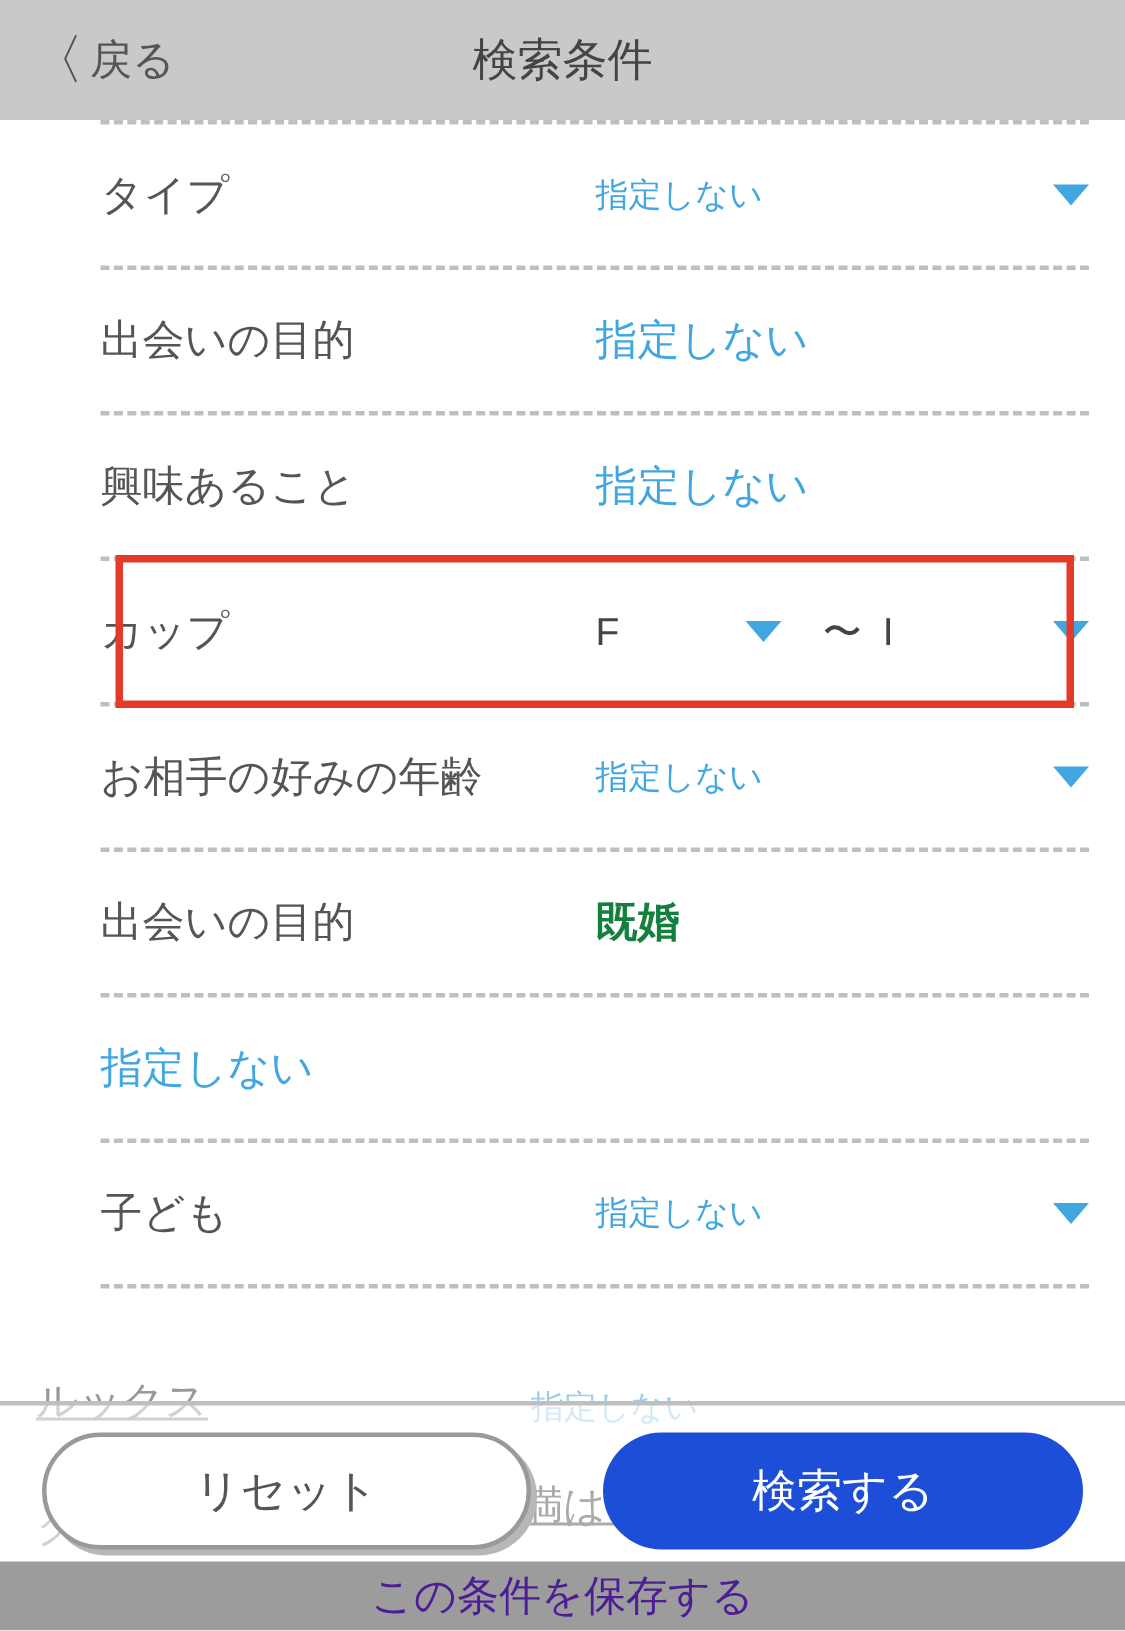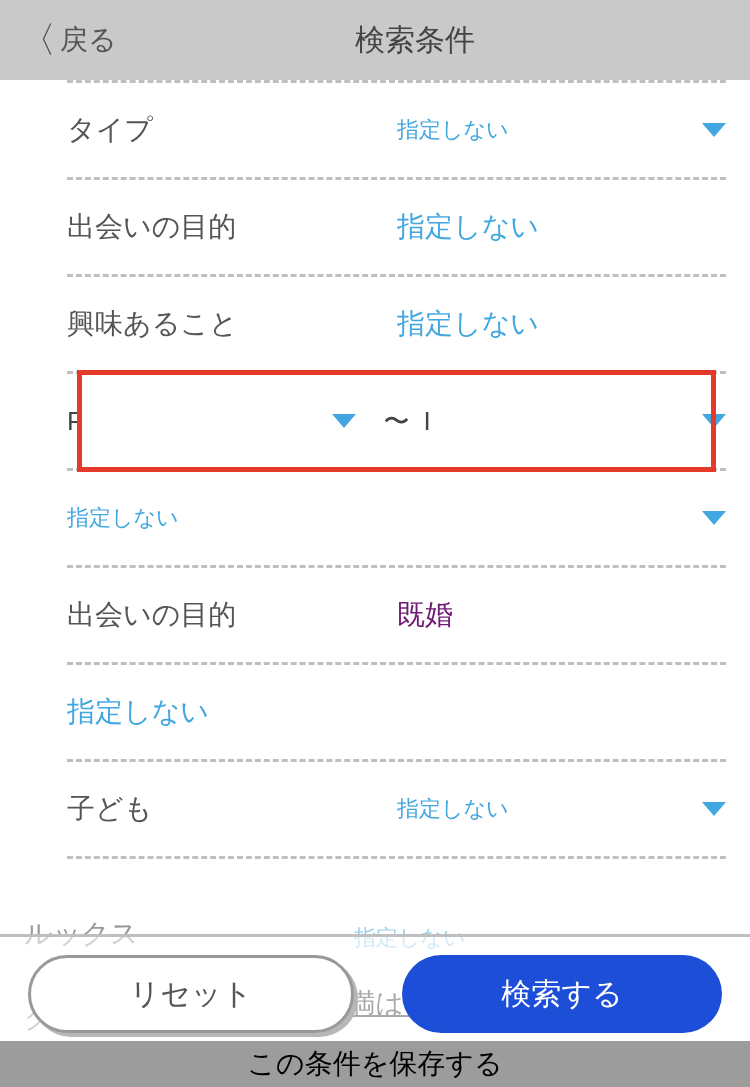--- a/index.html
+++ b/index.html
@@ -28,21 +28,20 @@
   color: #555;
   cursor: pointer;
 }
 .back-chevron { font-size: 36px; font-weight: 200; }
 .header-title {
   position: absolute;
   left: 50%;
   transform: translateX(-50%);
   font-size: 30px;
   color: #444;
-  margin-left: 40px;
 }
 .list { padding: 0 24px; margin-left: 43px; }
 .row-wrap { position: relative; }
 .row {
   display: flex;
   align-items: center;
   height: 94px;
   position: relative;
 }
 .dashed {
@@ -54,21 +53,21 @@
   color: #555;
 }
 .row-value {
   flex: 1;
   font-size: 28px;
   display: flex;
   align-items: center;
 }
 .val-link { color: #42a7e0; }
 .val-link-small { color: #42a7e0; font-size: 22px; }
-.val-plain { color: #701a75; }
+.val-plain { color: #15803d; font-weight: bold; }
 .row-caret {
   position: absolute;
   right: 0;
   color: #42a7e0;
 }
 .caret-down {
   width: 0; height: 0;
   border-left: 12px solid transparent;
   border-right: 12px solid transparent;
   border-top: 14px solid #42a7e0;
@@ -138,33 +137,33 @@
   text-decoration: underline;
   z-index: -1;
 }
 .save-bar {
   position: absolute;
   bottom: 0;
   left: 0;
   right: 0;
   height: 46px;
   background: #9c9c9c;
-  color: #000000;
+  color: #4c1d95;
   font-size: 28px;
   display: flex;
   align-items: center;
   justify-content: center;
 }
 .peek-row {
   position: absolute;
   left: 24px;
   font-size: 28px;
   color: #999;
 }
-.peek-looks { bottom: 134px; }
+.peek-looks { bottom: 134px; text-decoration: underline; }
 .peek-looks-val { bottom: 134px; left: 354px; color: #9fcfe8; font-size: 22px; }
 .peek-car { bottom: 50px; }
 .peek-sake { bottom: 4px; color: #bbb; }
 </style>
 </head>
 <body>
 
 <div class="header">
   <div class="back-btn">
     <span class="back-chevron">〈</span>
@@ -190,37 +189,39 @@
 
   <div class="dashed"></div>
   <div class="row">
     <div class="row-label">興味あること</div>
     <div class="row-value val-link">指定しない</div>
   </div>
 
   <div class="dashed"></div>
   <div class="row-wrap">
     <div class="row">
+      <div class="row-label">カップ</div>
       <div class="range-wrap">
         <div class="range-part">
           <span class="range-val">F</span>
           <span class="caret-down" style="position:absolute;right:14px;"></span>
         </div>
         <span class="range-tilde">〜</span>
         <div class="range-part">
           <span class="range-val">I</span>
           <span class="caret-down" style="position:absolute;right:0;"></span>
         </div>
       </div>
     </div>
     <div class="highlight-box"></div>
   </div>
 
   <div class="dashed"></div>
   <div class="row">
+    <div class="row-label">お相手の好みの年齢</div>
     <div class="row-value val-link-small">指定しない</div>
     <span class="row-caret caret-down"></span>
   </div>
 
   <div class="dashed"></div>
   <div class="row">
     <div class="row-label">出会いの目的</div>
     <div class="row-value val-plain">既婚</div>
   </div>
 

